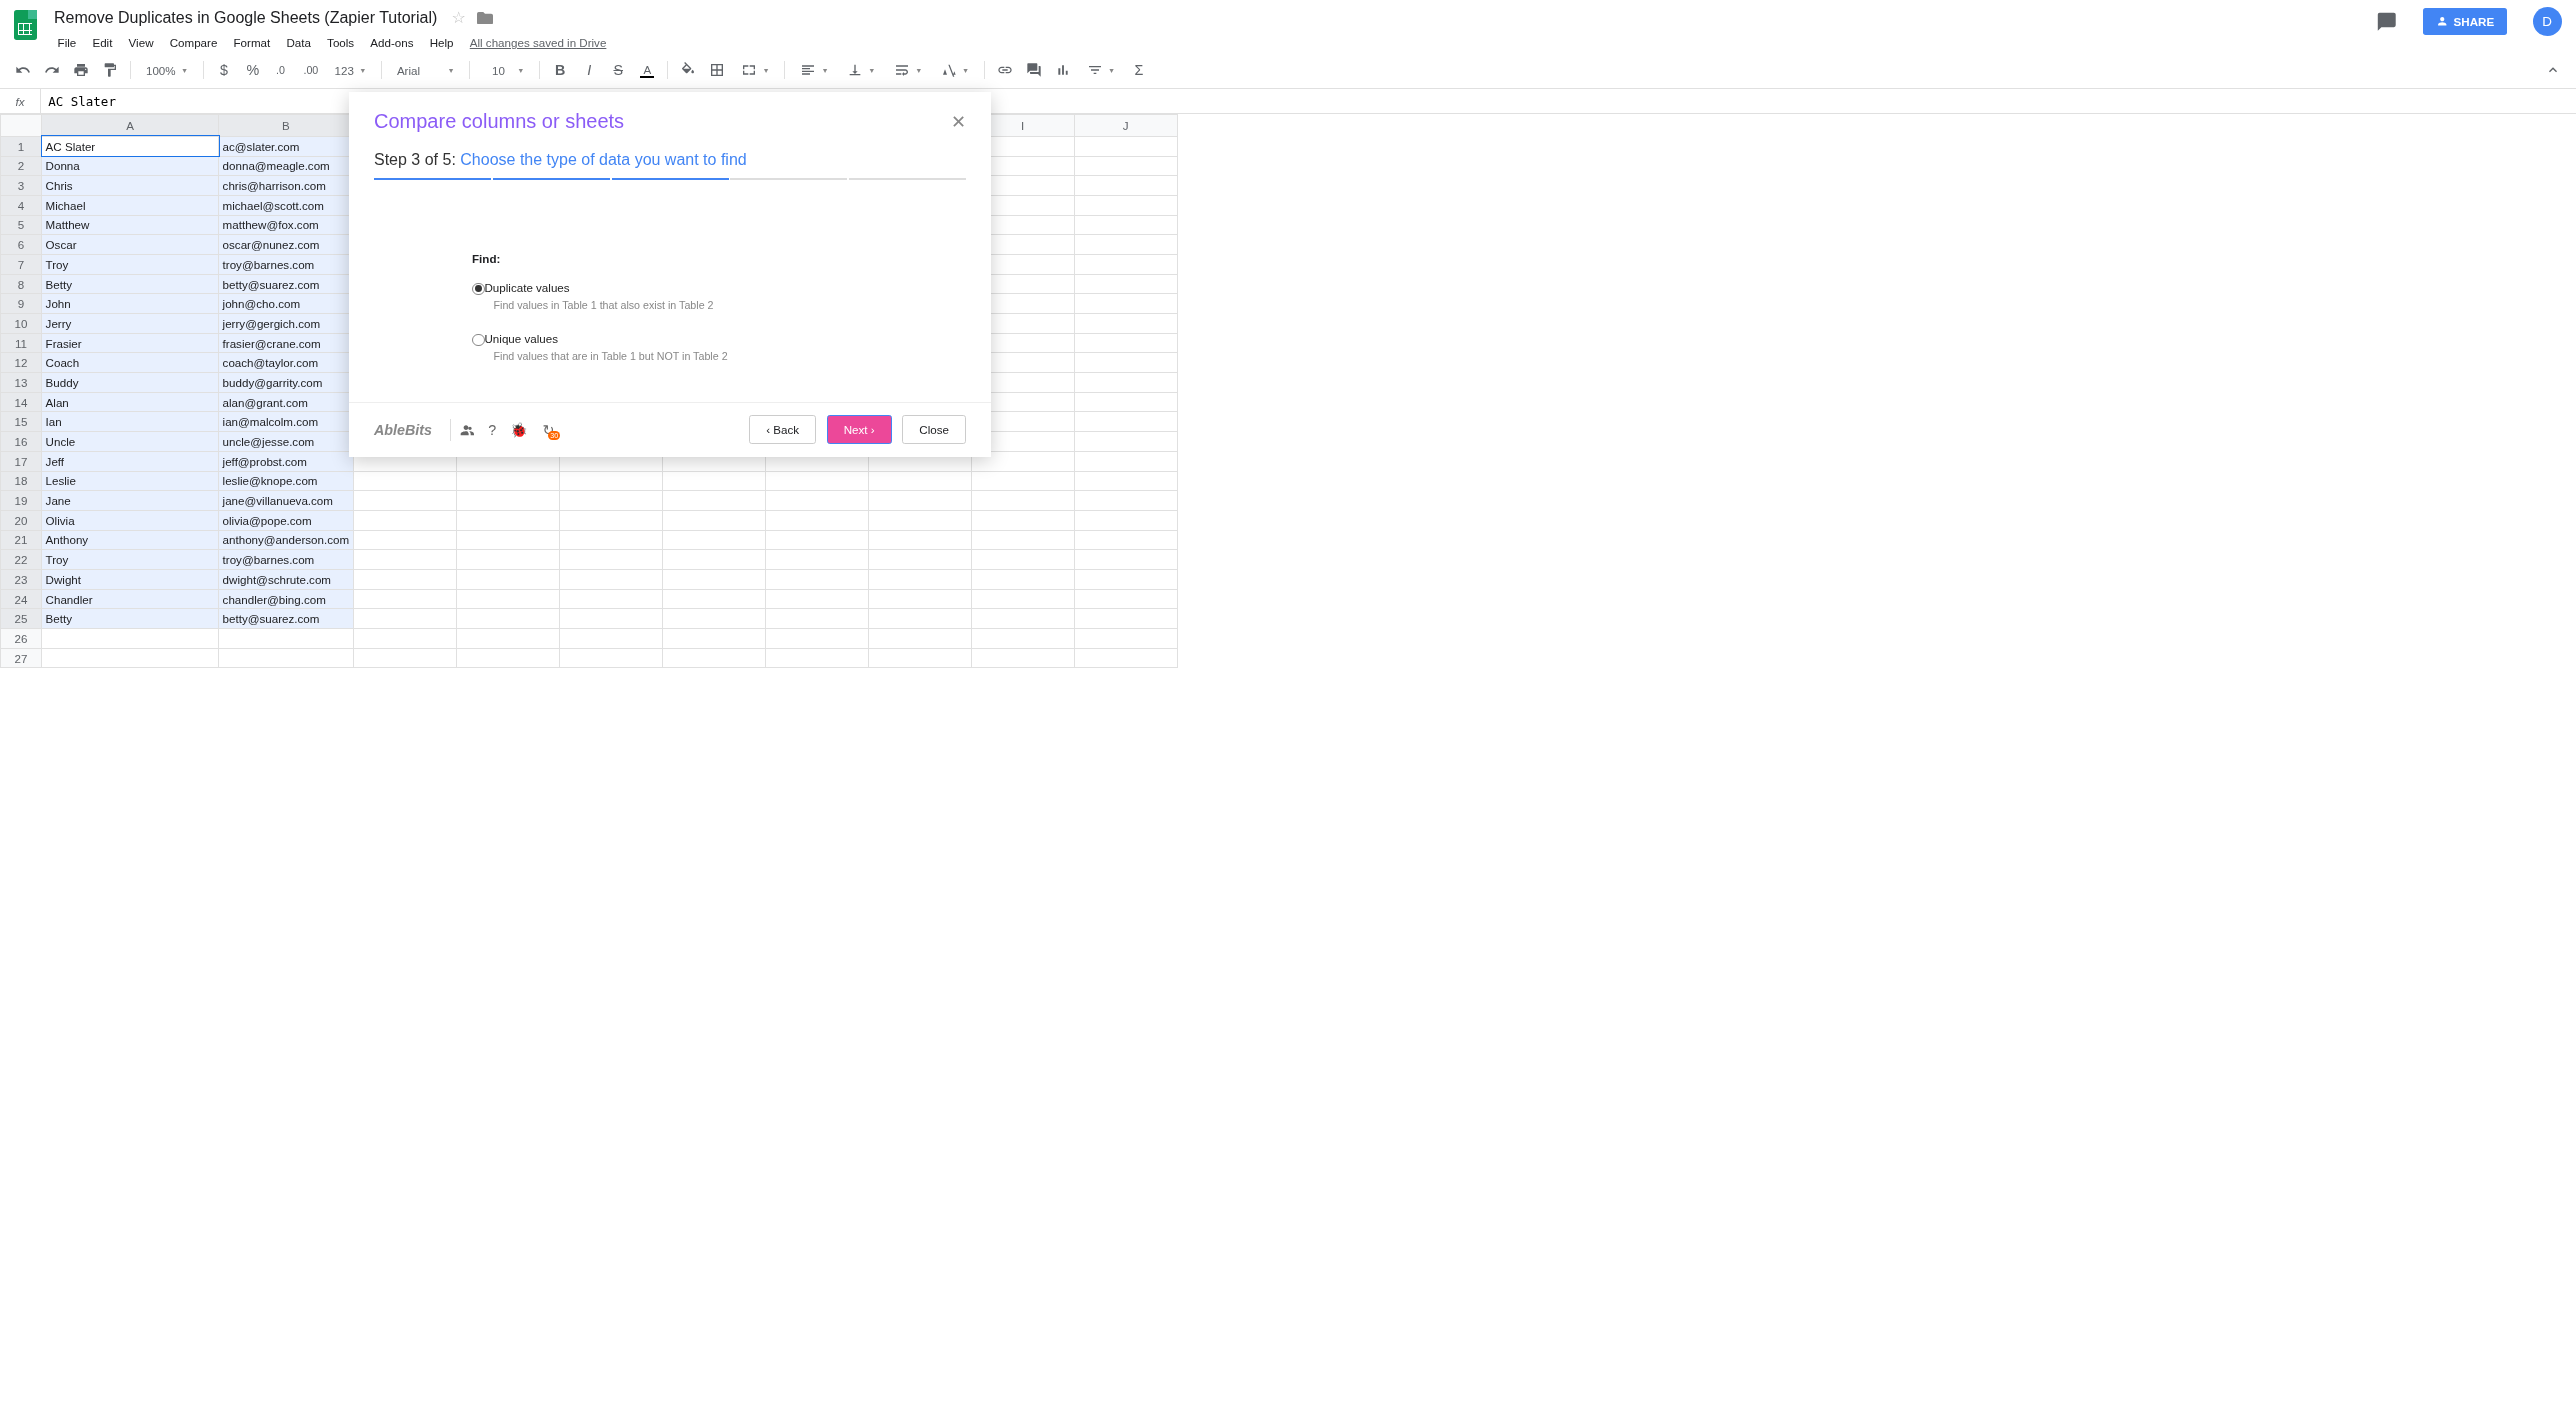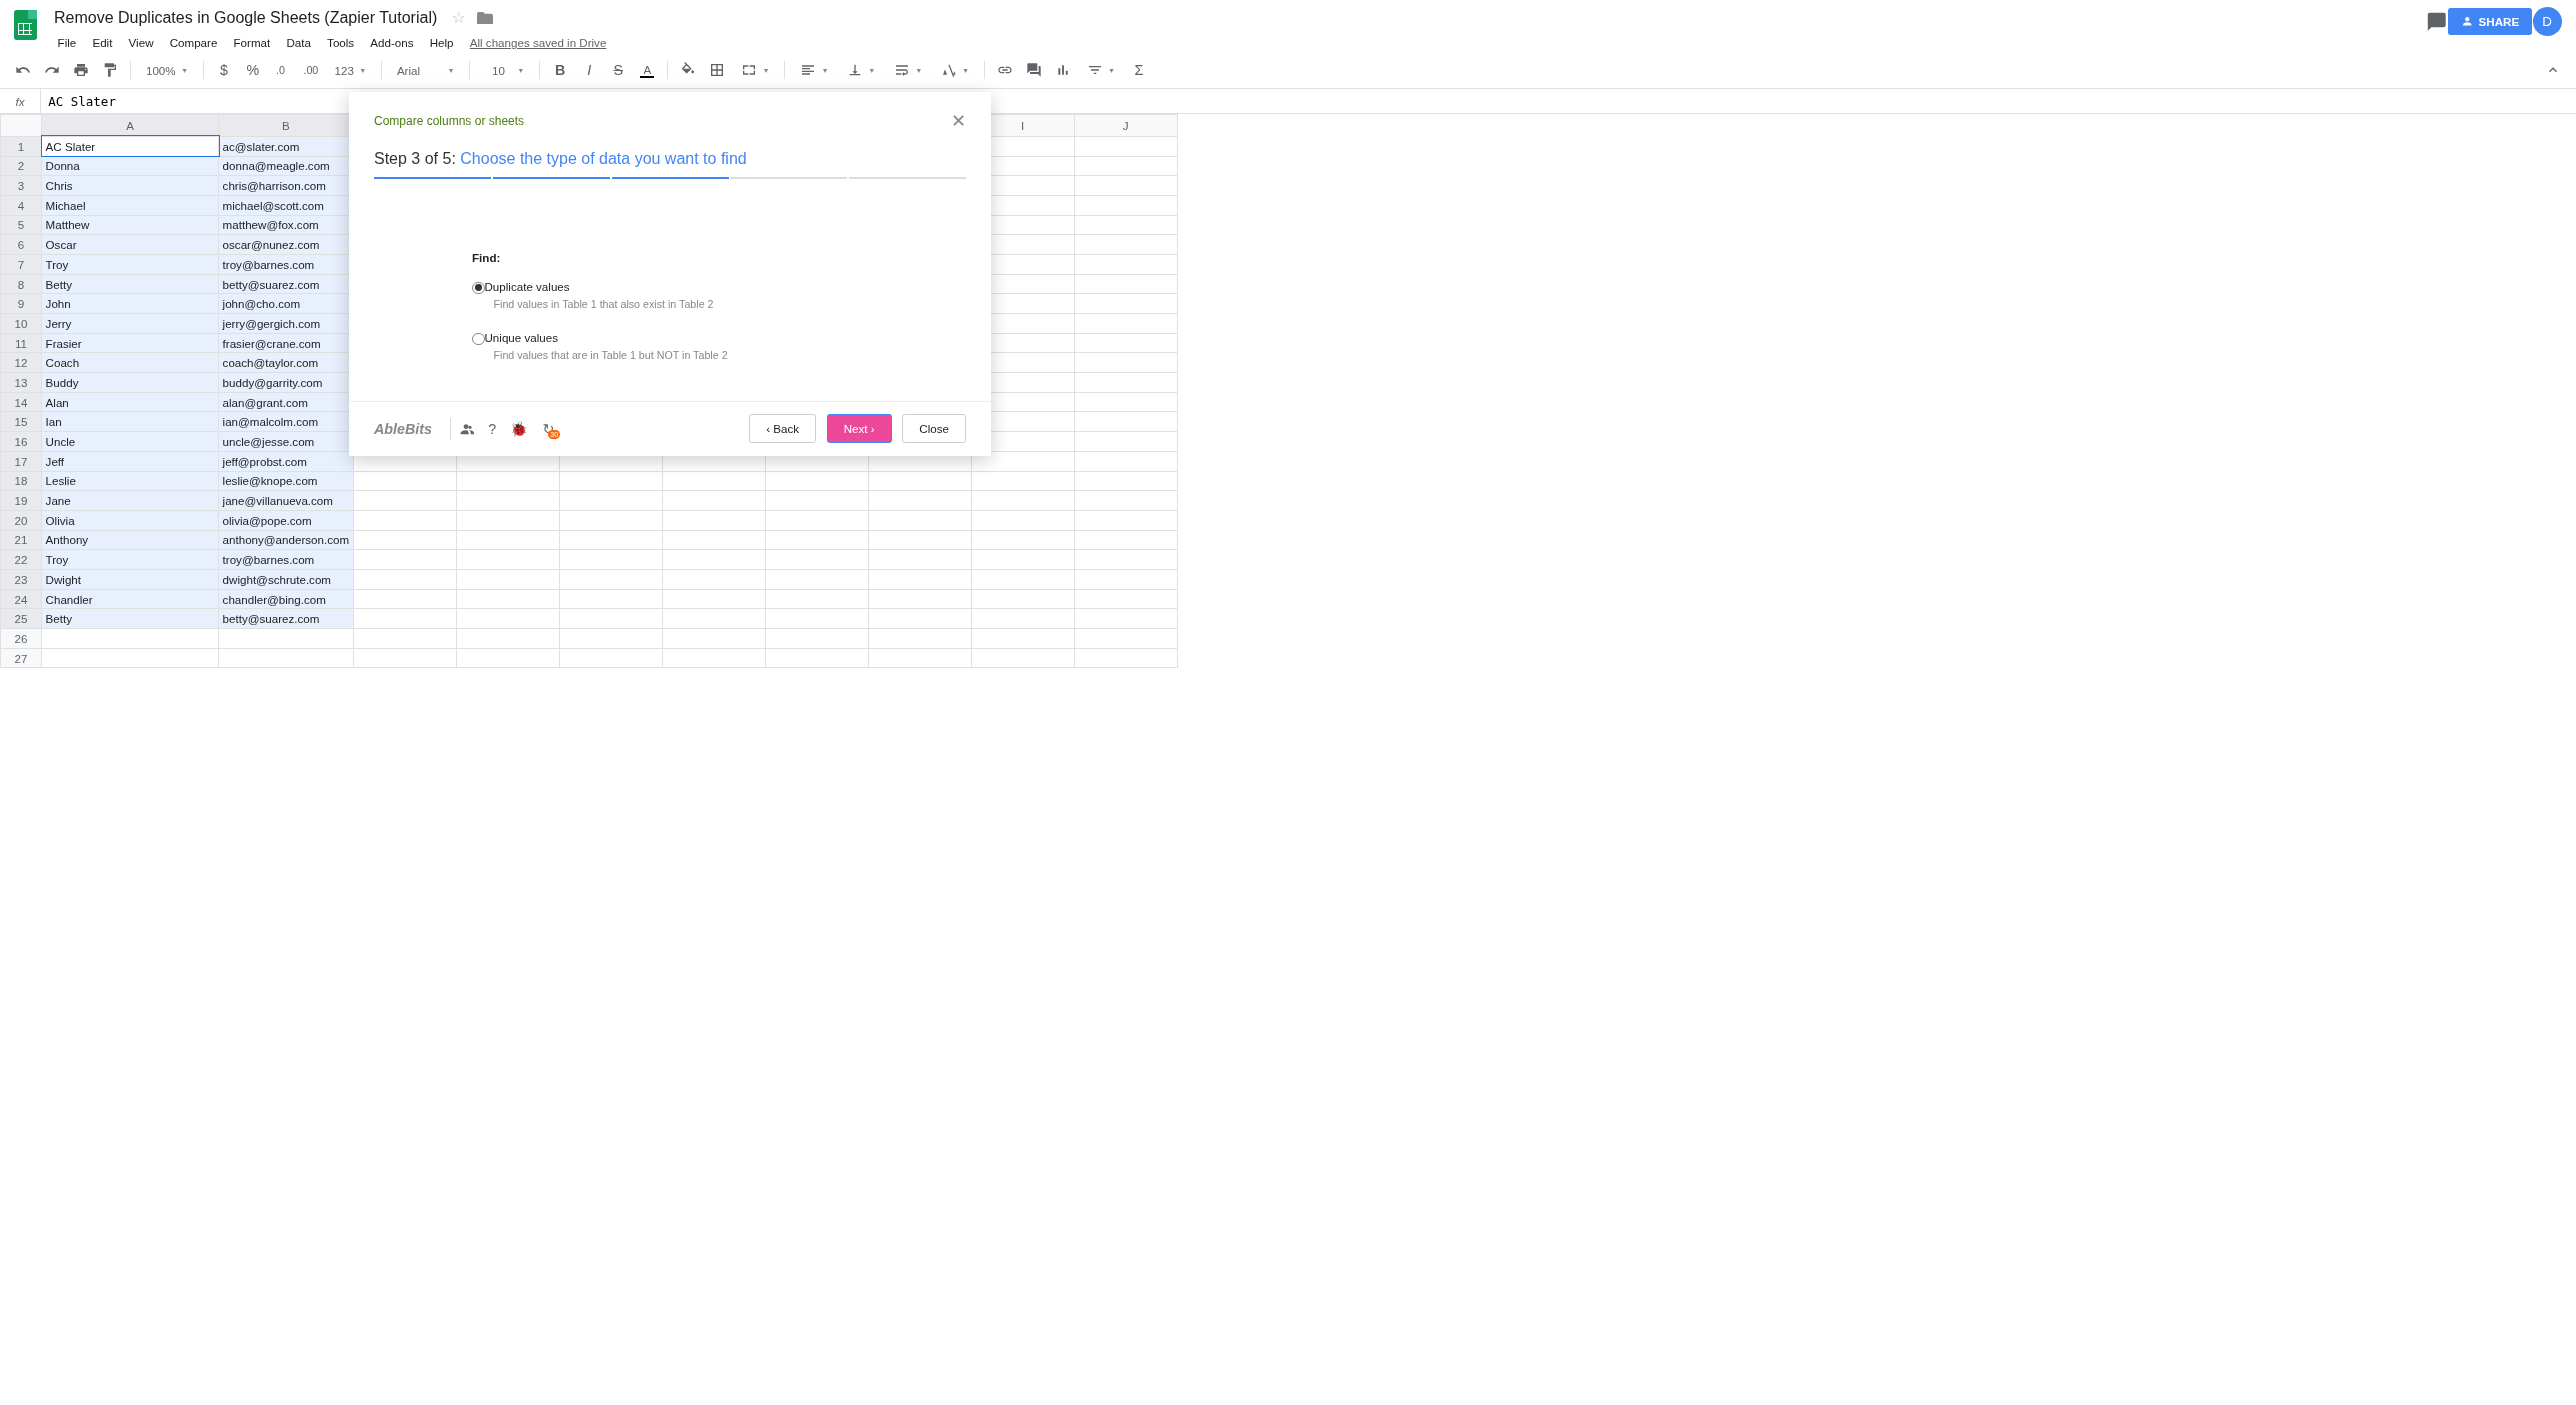--- a/index.html
+++ b/index.html
@@ -12,21 +12,21 @@
   .logo-icon::before { content: ''; position: absolute; top: 0; right: 0; width: 9px; height: 9px; background: #3cba8f; }
   .logo-icon::after { content: ''; position: absolute; top: 12.5px; left: 4.5px; right: 4.5px; bottom: 5.4px; background: repeating-linear-gradient(#fff 0 0.9px, transparent 0.9px 3.6px), repeating-linear-gradient(90deg, #fff 0 0.9px, transparent 0.9px 5.4px); }
   .title-area { flex: 1; }
   .title-row { display: flex; align-items: center; gap: 10.7px; }
   .doc-title { font-size: 16px; color: #202124; padding: 1.8px 3.6px; }
   .star-icon { color: #c0c0c0; font-size: 16px; }
   .folder-icon { color: #888; font-size: 14.3px; }
   .menu-bar { display: flex; gap: 1.8px; margin-top: 3.6px; align-items: flex-end; }
   .menu-item { padding: 3.6px 7.2px; font-size: 11.6px; color: #202124; cursor: pointer; }
   .save-status { padding: 3.6px 7.2px; font-size: 11.6px; color: #5f6368; text-decoration: underline; }
-  .header-right { display: flex; align-items: center; gap: 1px; }
+  .header-right { display: flex; align-items: center; gap: 26px; }
   .comment-icon { color: #5f6368; font-size: 19.7px; }
   .share-btn { background: #4285f4; color: #fff; padding: 7.2px 12.5px; border-radius: 2.7px; font-weight: bold; font-size: 11.6px; display: flex; align-items: center; gap: 5.4px; cursor: pointer; }
   .avatar { width: 29px; height: 29px; border-radius: 50%; background: #4285f4; color: #fff; display: flex; align-items: center; justify-content: center; font-size: 13.4px; }
   
   
   .toolbar { display: flex; align-items: center; padding: 5.4px 10.7px; border-bottom: 0.9px solid #e0e0e0; gap: 4px; }
   .tb-btn { width: 25px; height: 25px; display: flex; align-items: center; justify-content: center; color: #5f6368; cursor: pointer; border-radius: 1.8px; font-size: 14.3px; }
   .tb-sep { width: 0.9px; height: 18px; background: #e0e0e0; margin: 0 3.6px; }
   .tb-select { display: flex; align-items: center; padding: 3.6px 7.2px; color: #5f6368; cursor: pointer; gap: 3.6px; font-size: 11.6px; }
   .tb-font { width: 72px; }
@@ -50,21 +50,21 @@
   .col-other { width: 103px; }
   .row-header { width: 41px; background: #f8f9fa; text-align: center; color: #5f6368; font-weight: normal; font-size: 9.8px; }
   .cell { padding: 1.8px 3.6px; height: 19.7px; white-space: nowrap; overflow: hidden; }
   .selected-range .cell.in-range { background: #e8f0fe; }
   .active-cell { outline: 1.8px solid #1a73e8; outline-offset: -0.9px; background: #fff !important; }
   .row-header.in-range, .col-header.in-range { background: #e8eaed; }
   
   
   .dialog-overlay { position: absolute; left: 349px; top: 92px; width: 642px; background: #fff; box-shadow: 0 3.6px 18px rgba(0,0,0,0.2); z-index: 100; }
   .dialog-header { display: flex; justify-content: space-between; align-items: center; padding: 18px 25px 9px 25px; }
-  .dialog-title { font-size: 12px; color: #4d7c0f; }
+  .dialog-title { font-size: 20px; color: #8b5cf6; }
   .dialog-close { font-size: 18px; color: #888; cursor: pointer; }
   .dialog-body { padding: 9px 25px 18px 25px; }
   .step-row { font-size: 16px; margin-bottom: 9px; }
   .step-label { color: #333; }
   .step-name { color: #4285f4; }
   .progress-bar { display: flex; gap: 1.8px; margin-bottom: 72px; }
   .progress-seg { flex: 1; height: 1.8px; background: #ddd; }
   .progress-seg.done { background: #4285f4; }
   .find-section { padding-left: 98px; padding-right: 36px; }
   .find-label { font-weight: bold; font-size: 11.6px; margin-bottom: 16px; }

